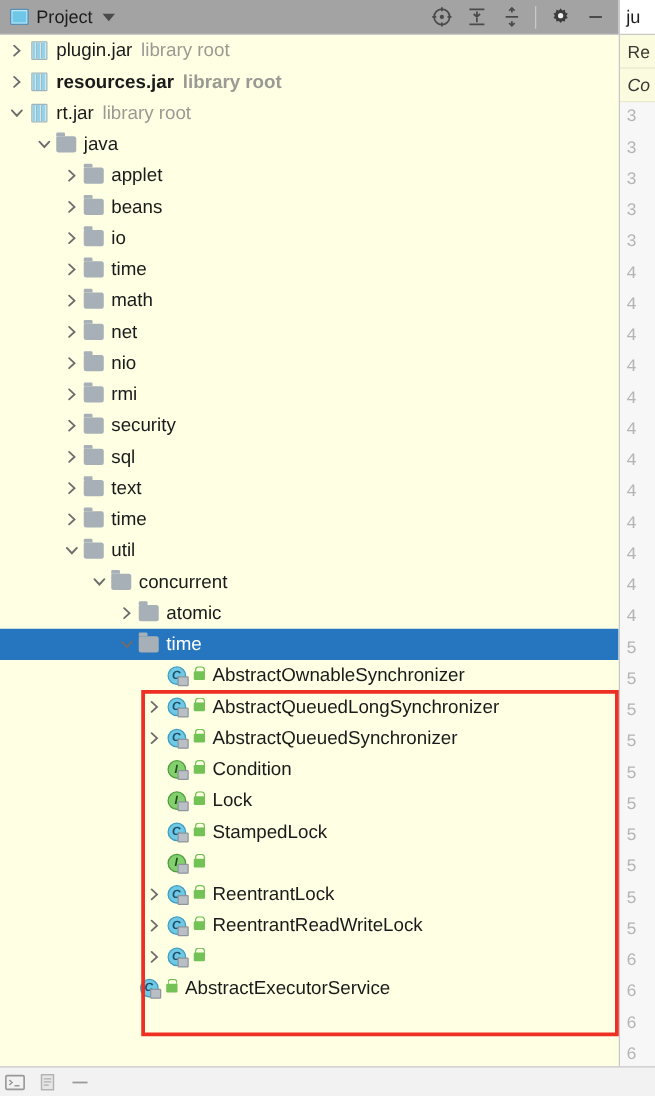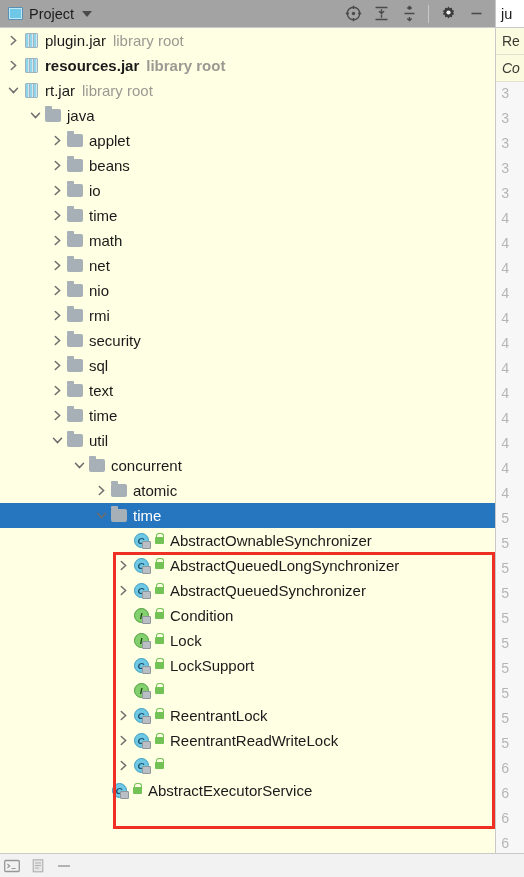--- a/index.html
+++ b/index.html
@@ -482,21 +482,21 @@
           </span>
           <span class="label" style="left:170px">Lock</span>
         </div>
         <div class="row" style="height: 25px;">
           <span class="node-icon" style="left:132px">
             <span class="badge cls">C</span>
           </span>
           <span class="lockmark" style="left:153px">
             <i></i>
           </span>
-          <span class="label" style="left:170px">LockSupport</span>
+          <span class="label" style="left:170px">StampedLock</span>
         </div>
         <div class="row" style="height: 25px;">
           <span class="node-icon" style="left:132px">
             <span class="badge iface">I</span>
           </span>
           <span class="lockmark" style="left:153px">
             <i></i>
           </span>
         </div>
         <div class="row" style="height: 25px;">

